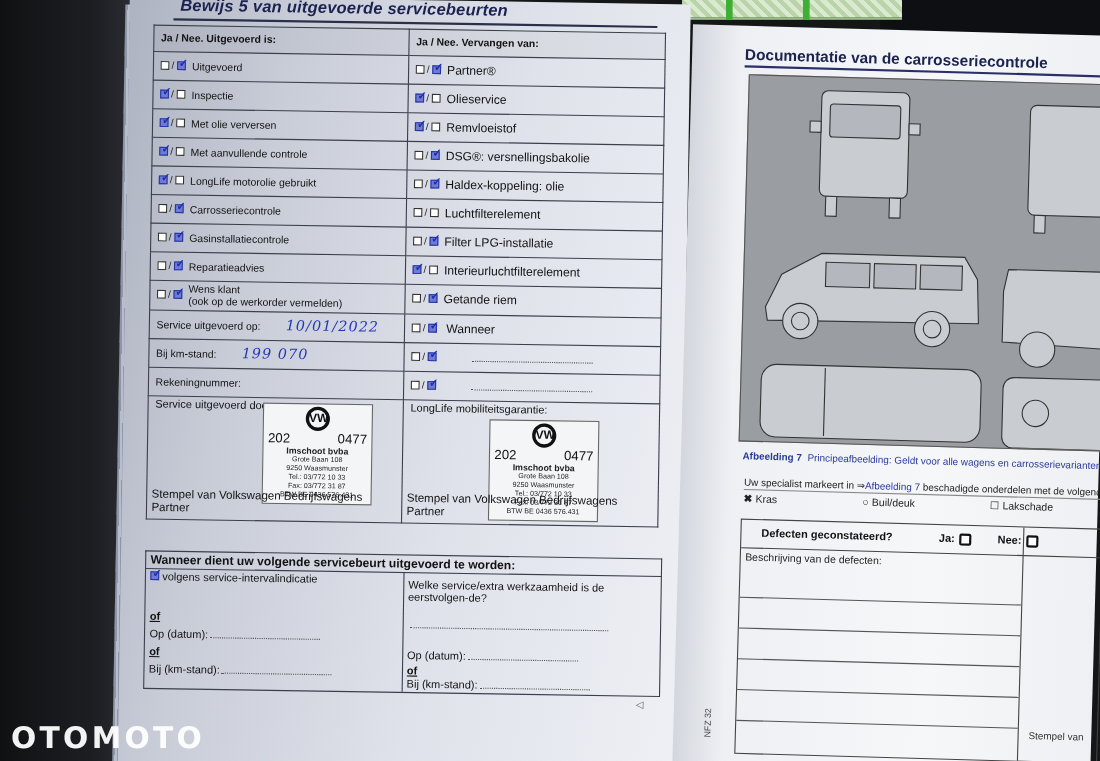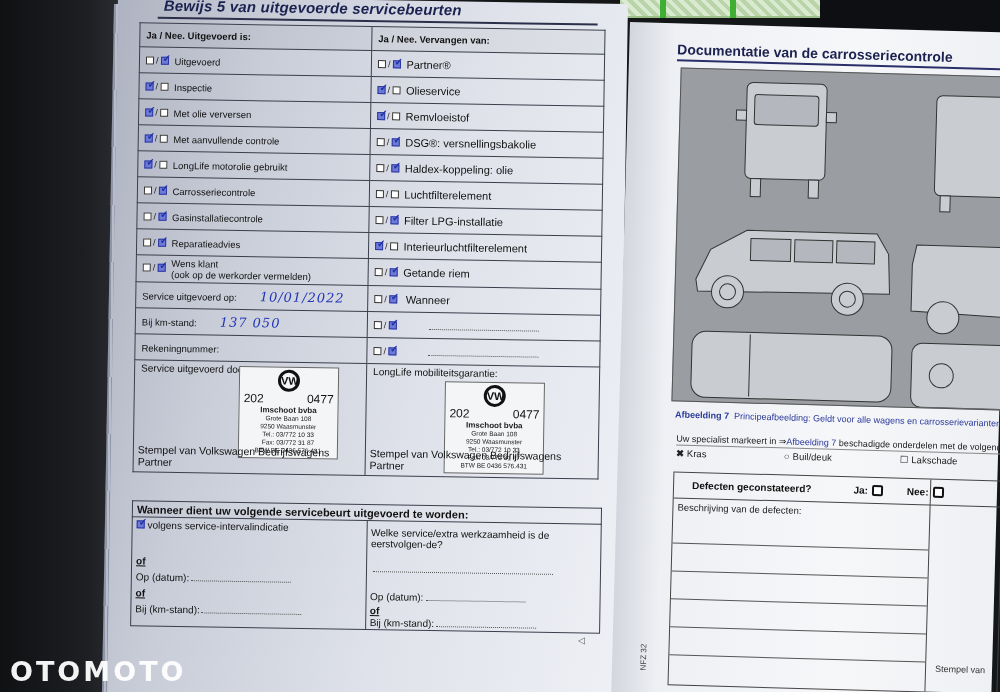--- a/index.html
+++ b/index.html
@@ -148,21 +148,21 @@
         <span class="handwritten">10/01/2022</span>
       </td>
       <td>
         <span class="chk"><span class="box"></span>/<span class="box marked"></span></span>
         <span class="lbl-lg">Wanneer</span>
       </td>
     </tr>
     <tr>
       <td class="left">
         <span class="lbl-sm">Bij km-stand:</span>
-        <span class="handwritten">137 050</span>
+        <span class="handwritten">199 070</span>
       </td>
       <td>
         <span class="chk"><span class="box"></span>/<span class="box marked"></span></span>
         <span class="dots"></span>
       </td>
     </tr>
     <tr>
       <td class="left">
         <span class="lbl-sm">Rekeningnummer:</span>
       </td>

